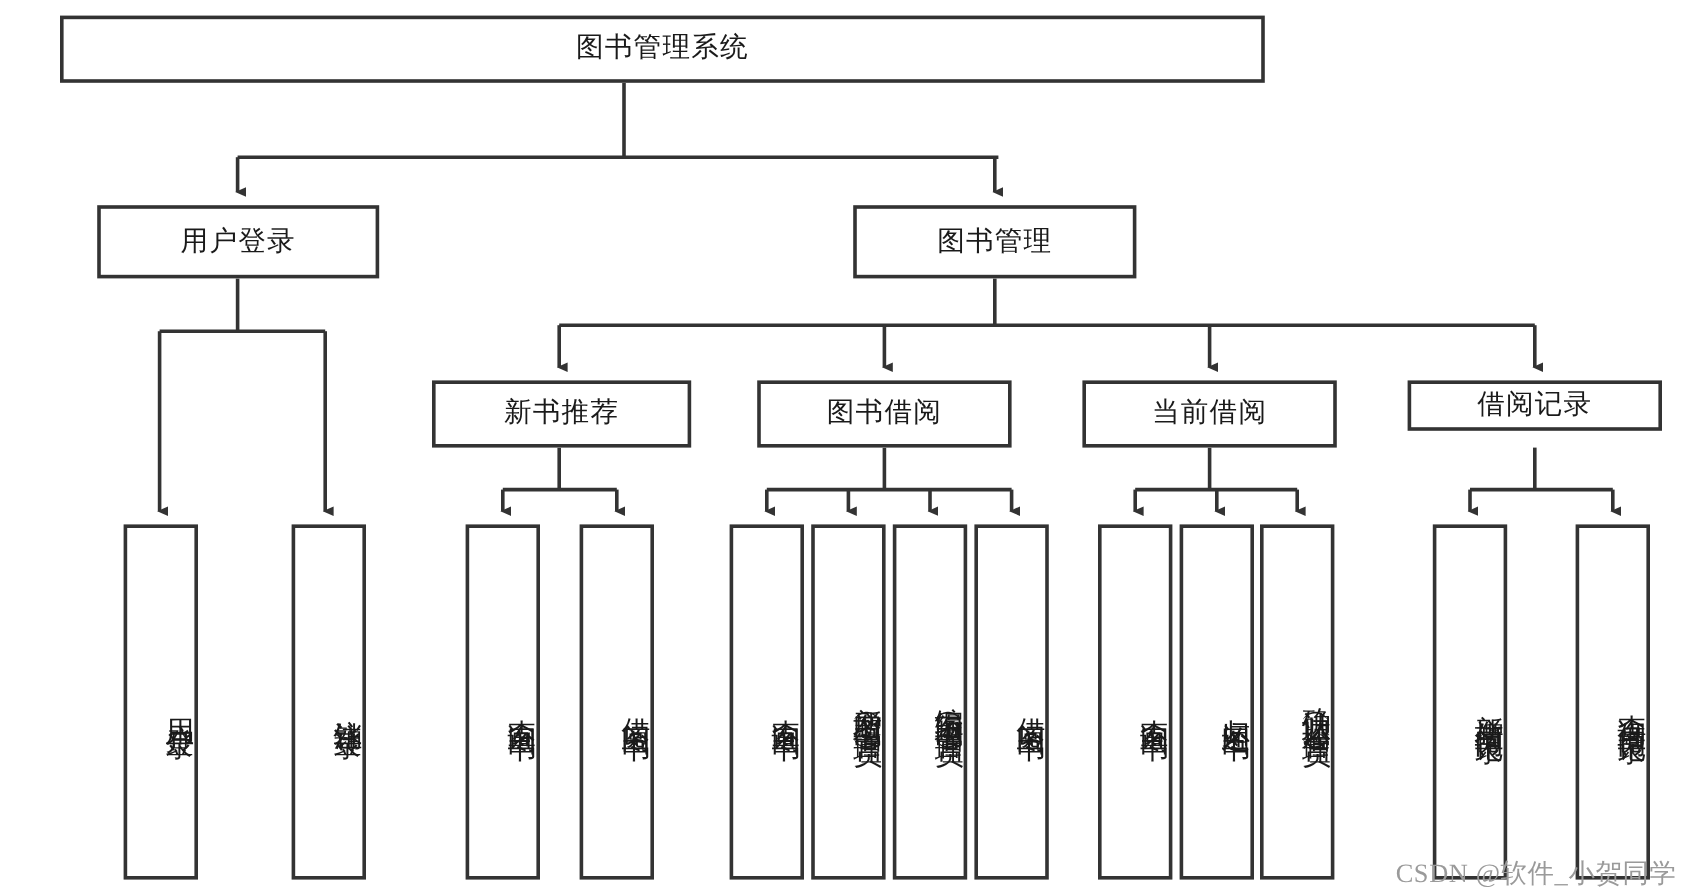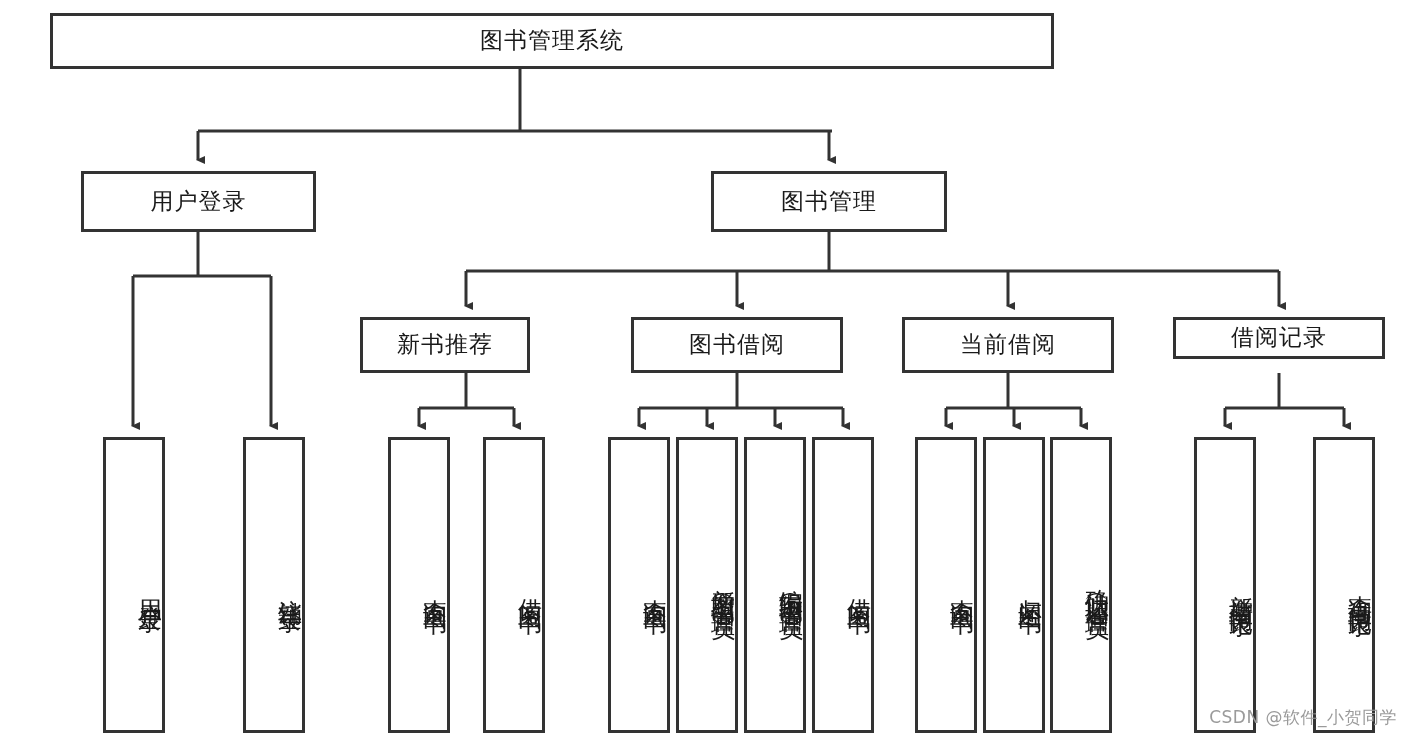--- a/index.html
+++ b/index.html
@@ -54,25 +54,26 @@
     justify-content: center;
   }
   .node-v .vlabel {
     writing-mode: vertical-rl;
     text-orientation: upright;
     white-space: nowrap;
   }
   .watermark {
     position: absolute;
     right: 8px;
-    bottom: 18px;
-    font-size: 17px;
+    bottom: 4px;
+    font-size: 22px;
     color: #9a9a9a;
     letter-spacing: 0.5px;
     white-space: nowrap;
+    font-family: Liberation Serif, serif;
   }
 </style>
 </head>
 <body>
 
 <div id="diagram-root">
 
   <svg class="wires" viewBox="0 0 1405 747" aria-hidden="true">
     <defs>
       <marker id="arrowhead" markerWidth="10" markerHeight="10" refX="4" refY="7" orient="auto" markerUnits="userSpaceOnUse">
@@ -128,21 +129,21 @@
     <span>图书管理系统</span>
   </div>
 
   <div class="node node-h" style="left:81px; top:171px; width:235px; height:61px;">
     <span>用户登录</span>
   </div>
   <div class="node node-h" style="left:711px; top:171px; width:236px; height:61px;">
     <span>图书管理</span>
   </div>
 
-  <div class="node node-h" style="left:360px; top:317px; width:170px; height:56px;">
+  <div class="node node-h" style="left:360px; top:317px; width:216px; height:56px;">
     <span>新书推荐</span>
   </div>
   <div class="node node-h" style="left:902px; top:317px; width:212px; height:56px;">
     <span>当前借阅</span>
   </div>
   <div class="node node-h" style="left:631px; top:317px; width:212px; height:56px;">
     <span>图书借阅</span>
   </div>
   <div class="node node-h" style="left:1173px; top:317px; width:212px; height:42px;">
     <span>借阅记录</span>

